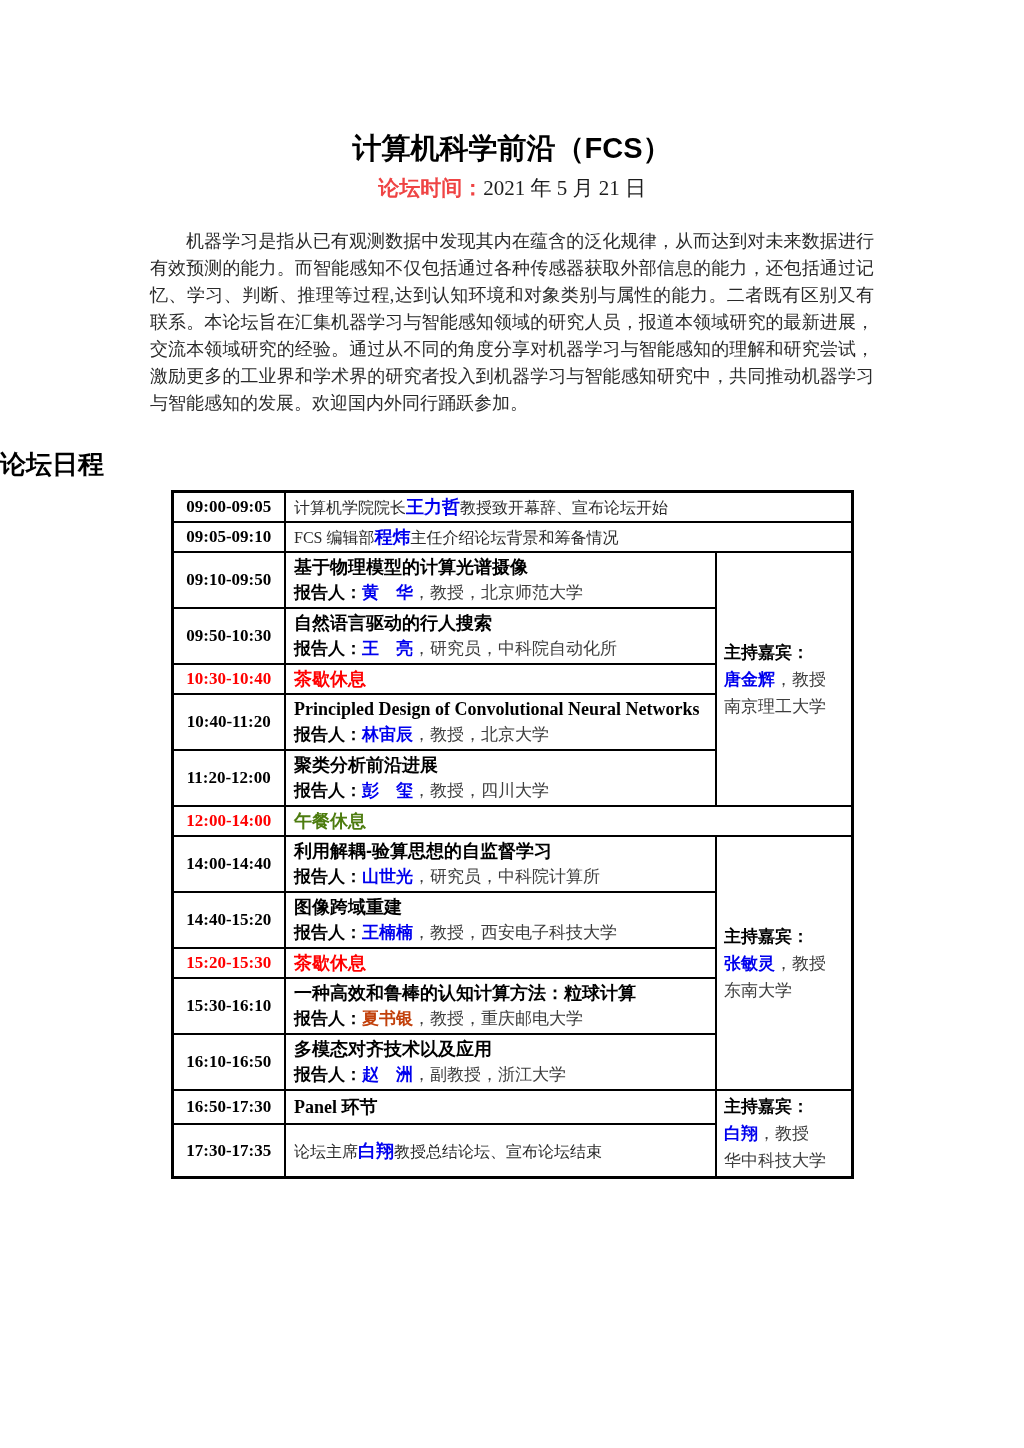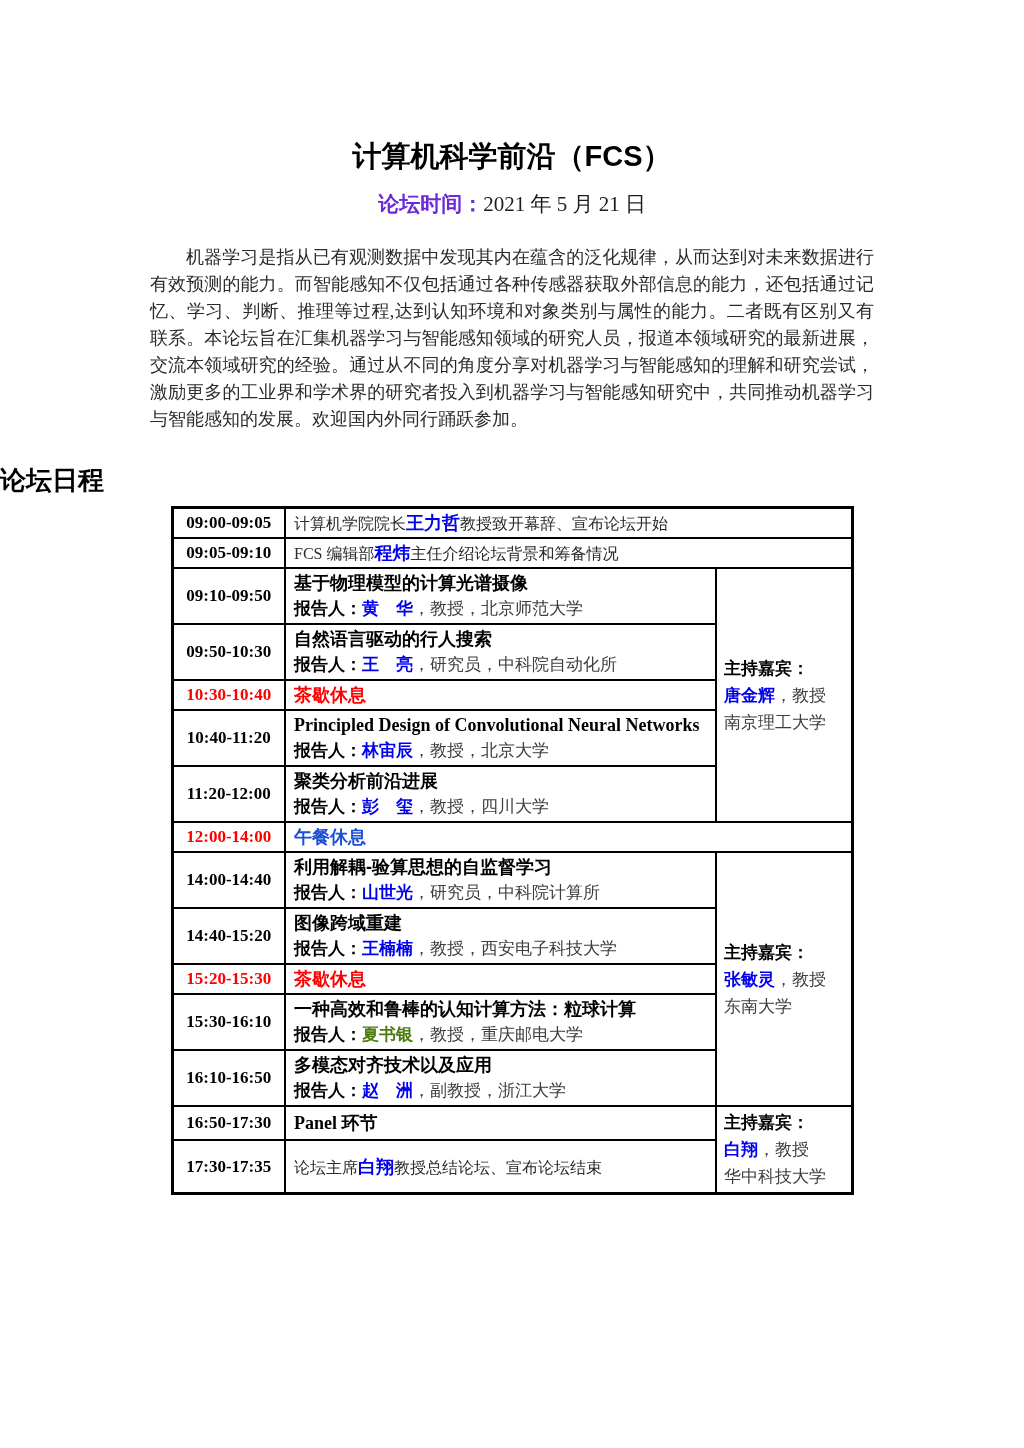--- a/index.html
+++ b/index.html
@@ -3,26 +3,26 @@
 <meta charset="utf-8">
 <style>
   html,body{margin:0;padding:0;background:#ffffff;}
   .page{
     width:1024px;height:1448px;background:#ffffff;color:#1c1c1c;
     font-family:"Liberation Serif","DejaVu Serif",serif;
     box-sizing:border-box;padding-top:122px;overflow:hidden;
   }
   .title{
     text-align:center;font-family:"Liberation Sans","DejaVu Sans",sans-serif;
-    font-weight:bold;font-size:29px;line-height:36px;color:#000;margin:16px;
+    font-weight:bold;font-size:29px;line-height:36px;color:#000;margin:8px;
   }
   .meta-line{
     text-align:center;font-size:21px;line-height:27px;color:#1c1c1c;margin-top:3px;
   }
-  .meta-label{font-family:"Liberation Sans","DejaVu Sans",sans-serif;font-weight:bold;color:#6d28d9;}
+  .meta-label{font-family:"Liberation Sans","DejaVu Sans",sans-serif;font-weight:bold;color:#ef4444;}
   .intro{
     width:724px;margin:26px auto 0 auto;font-size:18px;line-height:27px;
     text-align:justify;text-indent:2em;color:#2a2a2a;
   }
   .schedule-heading{
     font-family:"Liberation Sans","DejaVu Sans",sans-serif;
     font-weight:bold;font-size:26px;color:#000;margin:30px 0 8px 0;
   }
   table.schedule{
     width:680px;margin:0 auto;border-collapse:collapse;table-layout:fixed;
@@ -136,21 +136,21 @@
     <tr class="h-m">
       <td class="time">11:20-12:00</td>
       <td class="event">
         <span class="talk-title">聚类分析前沿进展</span>
         <span class="speaker-line"><span class="speaker-label">报告人：</span><span class="speaker-name" style="color:#0000ee">彭　玺</span><span class="speaker-affil">，教授，四川大学</span></span>
       </td>
     </tr>
 
     <tr class="h-s">
       <td class="time" style="color:#ff0000">12:00-14:00</td>
-      <td class="event" colspan="2"><span class="break-label" style="color:#1d4ed8">午餐休息</span></td>
+      <td class="event" colspan="2"><span class="break-label" style="color:#4d7c0f">午餐休息</span></td>
     </tr>
 
     <tr class="h-m">
       <td class="time">14:00-14:40</td>
       <td class="event">
         <span class="talk-title">利用解耦-验算思想的自监督学习</span>
         <span class="speaker-line"><span class="speaker-label">报告人：</span><span class="speaker-name" style="color:#0000ee">山世光</span><span class="speaker-affil">，研究员，中科院计算所</span></span>
       </td>
       <td class="host" rowspan="5">
         <div class="host-label">主持嘉宾：</div>
@@ -169,21 +169,21 @@
 
     <tr class="h-s">
       <td class="time" style="color:#ff0000">15:20-15:30</td>
       <td class="event"><span class="break-label" style="color:#ff0000">茶歇休息</span></td>
     </tr>
 
     <tr class="h-m">
       <td class="time">15:30-16:10</td>
       <td class="event">
         <span class="talk-title">一种高效和鲁棒的认知计算方法：粒球计算</span>
-        <span class="speaker-line"><span class="speaker-label">报告人：</span><span class="speaker-name" style="color:#4d7c0f">夏书银</span><span class="speaker-affil">，教授，重庆邮电大学</span></span>
+        <span class="speaker-line"><span class="speaker-label">报告人：</span><span class="speaker-name" style="color:#c2410c">夏书银</span><span class="speaker-affil">，教授，重庆邮电大学</span></span>
       </td>
     </tr>
 
     <tr class="h-m">
       <td class="time">16:10-16:50</td>
       <td class="event">
         <span class="talk-title">多模态对齐技术以及应用</span>
         <span class="speaker-line"><span class="speaker-label">报告人：</span><span class="speaker-name" style="color:#0000ee">赵　洲</span><span class="speaker-affil">，副教授，浙江大学</span></span>
       </td>
     </tr>

